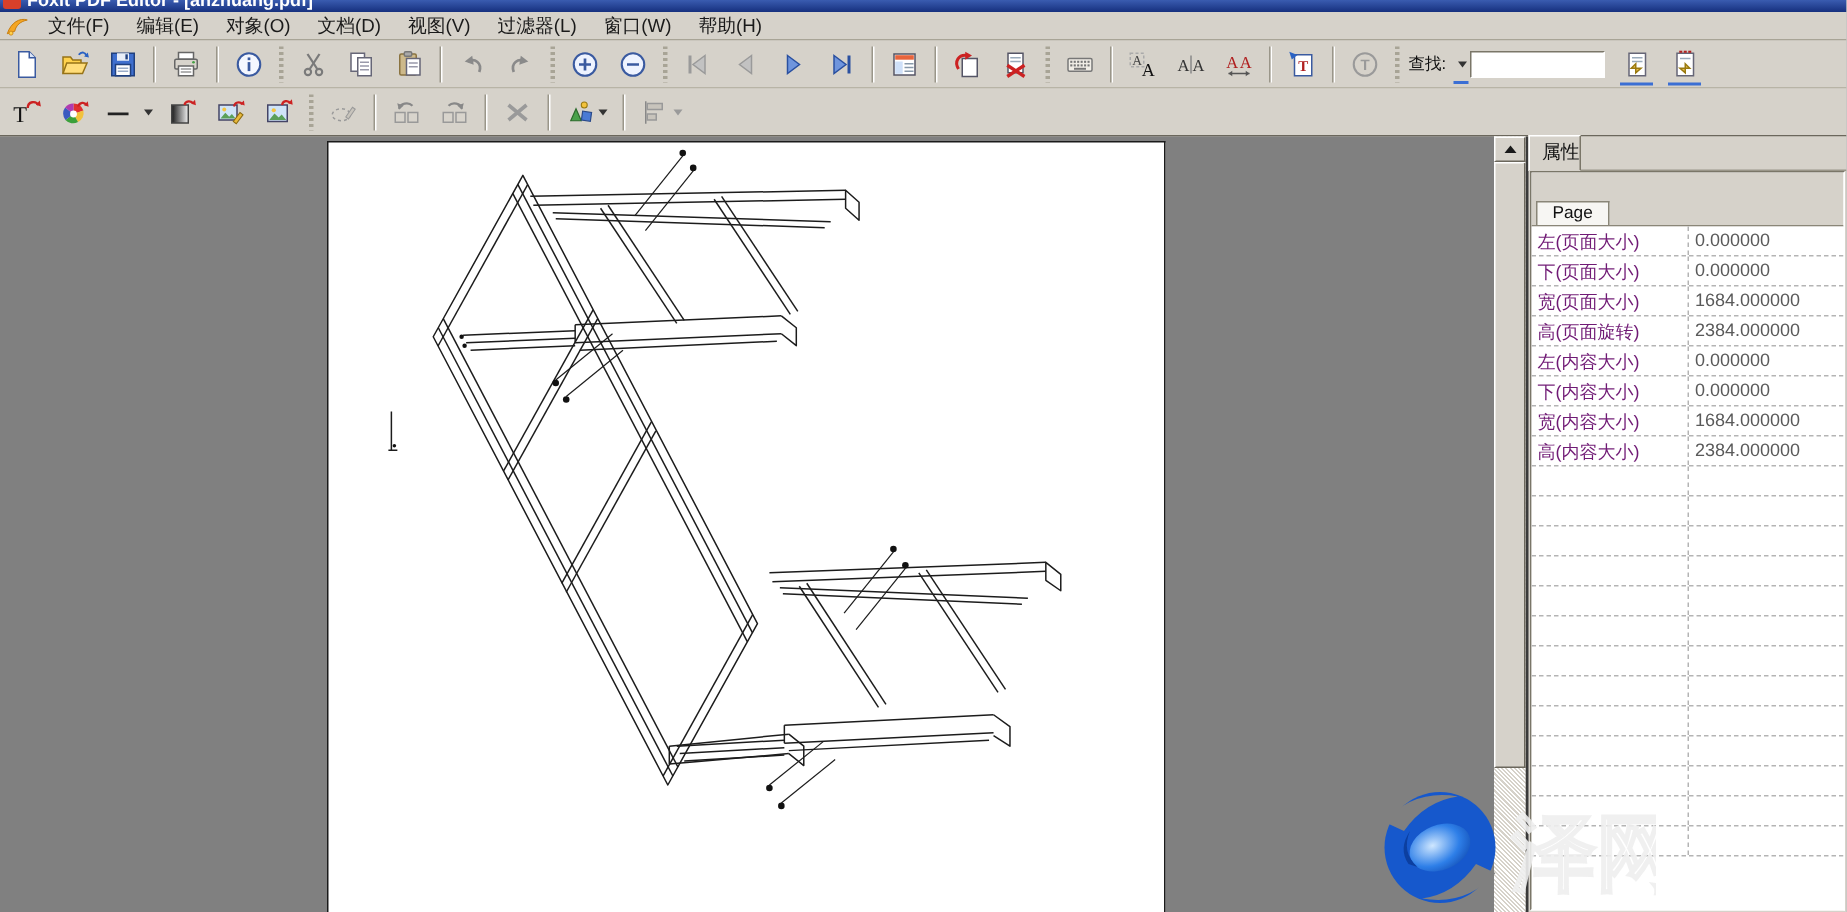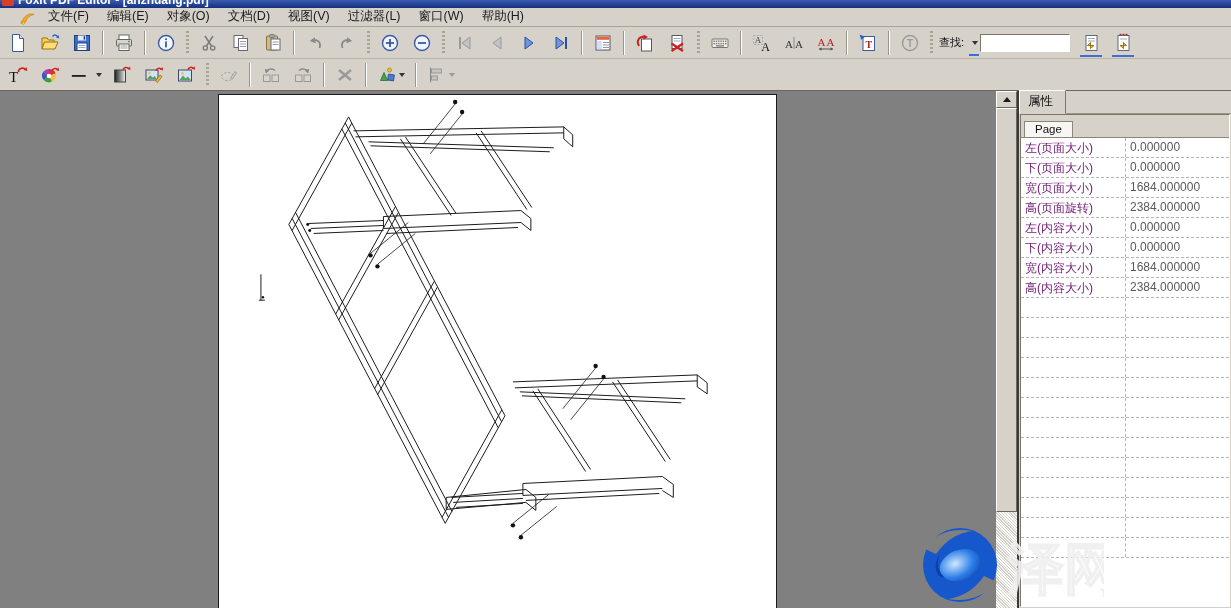--- a/index.html
+++ b/index.html
@@ -5,21 +5,21 @@
   * { margin:0; padding:0; box-sizing:border-box; }
   html,body { width:1231px; height:608px; overflow:hidden; font-family:"Liberation Sans","DejaVu Sans",sans-serif; }
   .window { position:relative; width:1231px; height:608px; background:#d6d2ca; }
 
   
   .titlebar { height:8px; background:linear-gradient(#3a5cb0,#16307e); overflow:hidden; position:relative; }
   .titlebar .ticon { position:absolute; left:2px; top:-6px; width:12px; height:12px; background:#d8402a; border-radius:2px; }
   .titlebar .ttext { position:absolute; left:18px; top:-7px; color:#fff; font-weight:bold; font-size:12px; white-space:nowrap; }
 
   
-  .menubar { height:19px; display:flex; align-items:flex-end; background:#d6d2ca; border-bottom:1px solid #a8a496; padding-left:18px; }
+  .menubar { height:19px; display:flex; align-items:center; background:#d6d2ca; border-bottom:1px solid #a8a496; padding-left:2px; }
   .menubar .mlogo { width:17px; height:15px; margin:0 3px 0 1px; }
   .menu-item { font-size:12.5px; color:#1a1a1a; padding:1px 9px; cursor:default; }
 
   
   .tb { height:32px; display:flex; align-items:center; background:#d6d2ca; padding:0 2px; border-bottom:1px solid #b8b4a6; }
   .tb2 { border-bottom:1px solid #6b675c; }
   .tbtn { width:26px; height:26px; margin:0 3px; display:flex; align-items:center; justify-content:center; border:1px solid transparent; }
   .ic { width:20px; height:20px; display:block; }
   .sep { width:2px; height:24px; border-left:1px solid #9a9689; border-right:1px solid #ffffff; margin:0 4px; }
   .grip { width:3px; height:24px; margin:0 4px;
@@ -44,24 +44,24 @@
              background:repeating-linear-gradient(45deg,#ffffff 0 1px,#d6d2ca 1px 2px); }
   .sbtn { position:absolute; left:0; top:0; width:21px; height:17px; background:#d6d2ca;
           border:1px solid; border-color:#fff #6b675c #6b675c #fff; display:flex; align-items:center; justify-content:center; }
   .sbtn .tri { width:0; height:0; border-left:4px solid transparent; border-right:4px solid transparent; border-bottom:5px solid #1a1a1a; }
   .sthumb { position:absolute; left:0; top:17px; width:21px; height:404px; background:#d6d2ca;
             border:1px solid; border-color:#fff #6b675c #6b675c #fff; }
 
   
   .panel { width:214px; height:517px; background:#d6d2ca; border-left:2px solid #3a3a3a; display:flex; flex-direction:column; }
   .ptitle-row { height:23px; display:flex; align-items:flex-end; border-bottom:1px solid #9a9689; }
-  .ptab { font-size:12.5px; color:#111; background:#d6d2ca; padding:2px 12px 3px 8px;
+  .ptab { font-size:12.5px; color:#111; background:#d6d2ca; padding:2px 0 3px 8px;
           border:1px solid; border-color:#fff #7a7668 #d6d2ca #fff; margin-bottom:-1px; }
   .pbody { flex:1; background:#fff; border:1px solid; border-color:#7a7668 #fff #fff #7a7668; margin:0 1px 1px 1px; overflow:hidden; }
-  .pagetab-row { height:23px; background:#d6d2ca; display:flex; align-items:flex-end; border-bottom:1px solid #8a8678; }
+  .pagetab-row { height:36px; background:#d6d2ca; display:flex; align-items:flex-end; border-bottom:1px solid #8a8678; }
   .pagetab { font-size:11.5px; color:#111; background:#f7f6f3; padding:1px 10px 2px 10px; margin-left:3px;
              border:1px solid #8a8678; border-bottom:none; }
   .ptable { background:#fff; }
   .pheadrow { display:flex; height:20px; }
   .phead { background:#d6d2ca; font-size:12px; color:#111; padding:2px 4px;
            border:1px solid; border-color:#fff #7a7668 #7a7668 #fff; }
   .phead.name { width:104px; }
   .phead.val  { flex:1; }
   .prow { display:flex; height:20px; border-bottom:1px dashed #b4b4b4; }
   .pcell { font-size:12px; padding:2px 4px; white-space:nowrap; overflow:hidden; }

